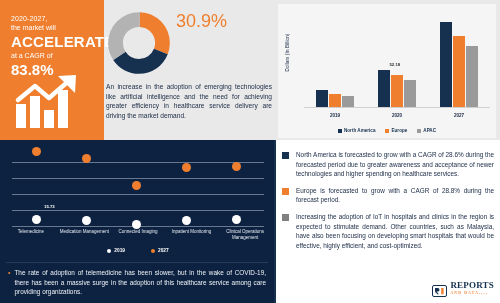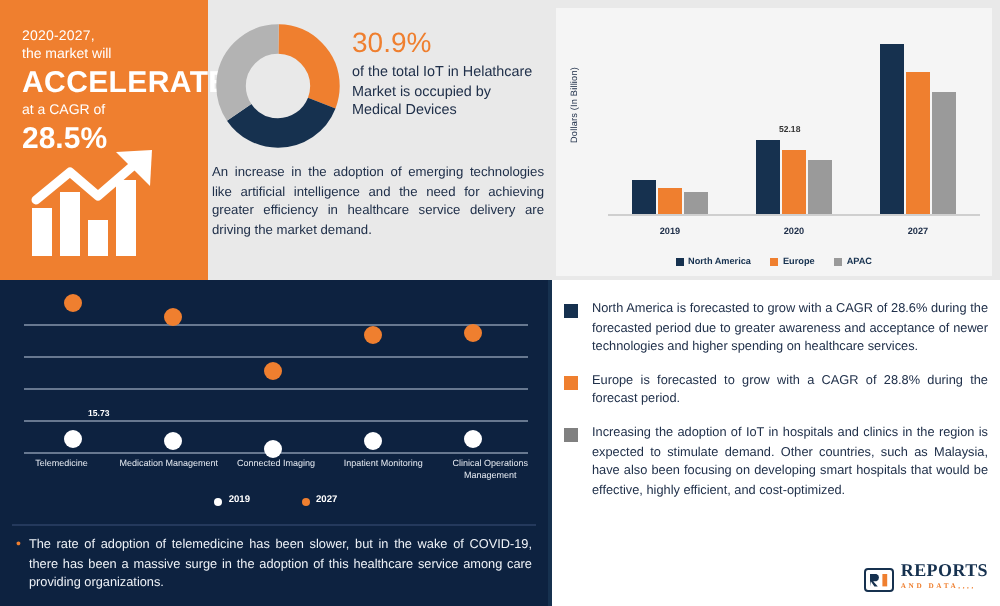--- a/index.html
+++ b/index.html
@@ -24,21 +24,21 @@
   .op-l2 { font-size:7px; line-height:9px; font-weight:400; }
   .op-accel { font-size:15px; line-height:17px; font-weight:700; letter-spacing:.2px; margin-top:1px;}
   .op-l3 { font-size:7px; line-height:10px; margin-top:1px;}
   .op-cagr { font-size:15px; line-height:17px; font-weight:700; }
   .growth-svg { position:absolute; left:14px; top:74px; }
 
   
   .donut-wrap { position:absolute; left:108px; top:12px; width:62px; height:62px; }
 
   .pct-block { position:absolute; left:176px; top:14px; width:96px; }
-  .pct-num { color:#ef7f2f; font-size:14px; line-height:15px; font-weight:400; }
+  .pct-num { color:#ef7f2f; font-size:18px; line-height:15px; font-weight:400; }
   .pct-txt { color:#20304a; font-size:7.2px; line-height:9.6px; margin-top:2px; }
 
   .blurb {
     position:absolute; left:106px; top:82px; width:166px;
     color:#20304a; font-size:6.6px; line-height:9.6px; text-align:justify;
   }
 
   
   .barchart { position:absolute; left:278px; top:4px; width:218px; height:134px; background:#f5f5f5; }
   .ylab {
@@ -102,21 +102,21 @@
 
 <div class="page">
 
   <div class="top">
 
     <div class="orange-panel">
       <div class="op-l1">2020-2027,</div>
       <div class="op-l2">the market will</div>
       <div class="op-accel">ACCELERATE</div>
       <div class="op-l3">at a CAGR of</div>
-      <div class="op-cagr">28.5%</div>
+      <div class="op-cagr">83.8%</div>
 
       <svg class="growth-svg" width="72" height="56" viewBox="0 0 72 56">
         <rect x="2" y="30" width="10" height="24" fill="#ffffff"></rect>
         <rect x="16" y="22" width="10" height="32" fill="#ffffff"></rect>
         <rect x="30" y="36" width="10" height="18" fill="#ffffff"></rect>
         <rect x="44" y="16" width="10" height="38" fill="#ffffff"></rect>
         <path d="M4 26 L21 12 L35 24 L57 5" stroke="#ffffff" stroke-width="4.5" fill="none" stroke-linecap="round" stroke-linejoin="round"></path>
         <path d="M44 2 L62 1 L61 19 Z" fill="#ffffff"></path>
       </svg>
     </div>
@@ -124,21 +124,20 @@
     <div class="donut-wrap">
       <svg width="62" height="62" viewBox="0 0 42 42">
         <circle cx="21" cy="21" r="15.9" fill="none" stroke="#ef7f2f" stroke-width="10" stroke-dasharray="30.9 69.1" stroke-dashoffset="25"></circle>
         <circle cx="21" cy="21" r="15.9" fill="none" stroke="#16314f" stroke-width="10" stroke-dasharray="34.5 65.5" stroke-dashoffset="-5.9"></circle>
         <circle cx="21" cy="21" r="15.9" fill="none" stroke="#b3b3b3" stroke-width="10" stroke-dasharray="34.6 65.4" stroke-dashoffset="-40.4"></circle>
       </svg>
     </div>
 
     <div class="pct-block">
       <div class="pct-num">30.9%</div>
-      <div class="pct-txt">of the total IoT in Helathcare Market is occupied by Medical Devices</div>
     </div>
 
     <div class="blurb">An increase in the adoption of emerging technologies like artificial intelligence and the need for achieving greater efficiency in healthcare service delivery are driving the market demand.</div>
 
     <div class="barchart">
       <div class="ylab">Dollars (In Billion)</div>
       <div class="plot">
         <div class="groups">
           <div class="grp">
             <div class="bar na" style="height:18%"></div>

